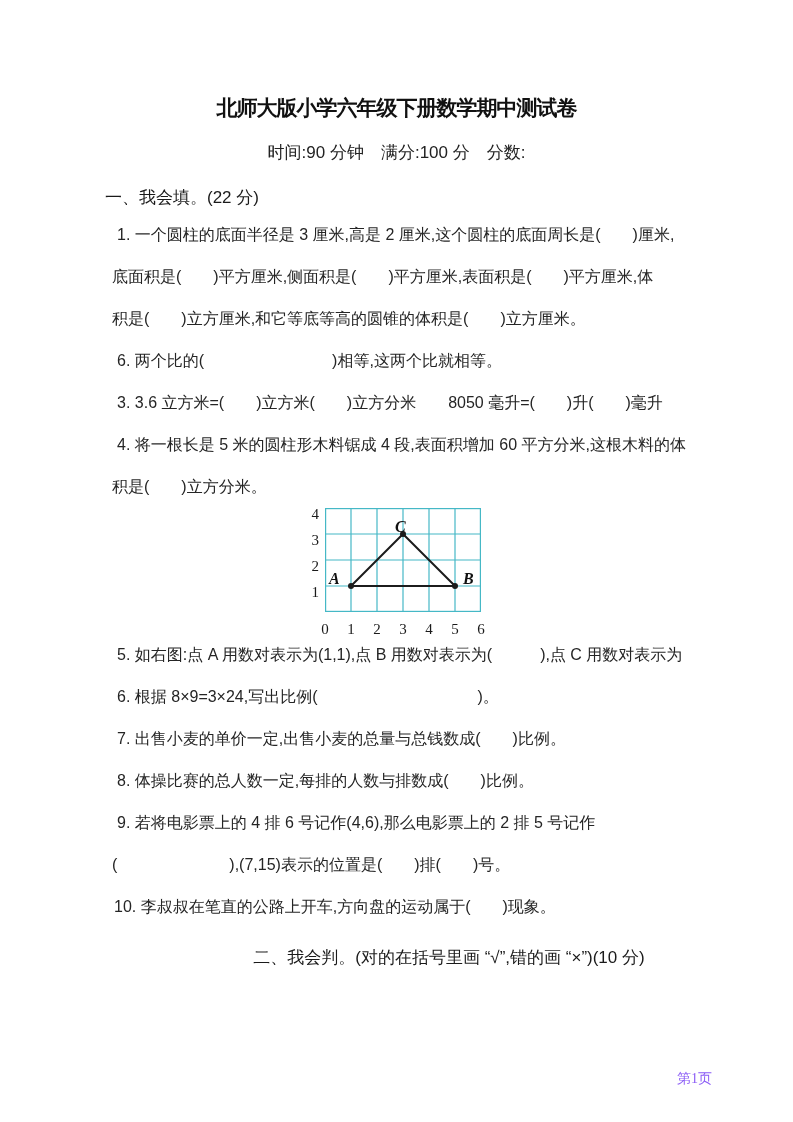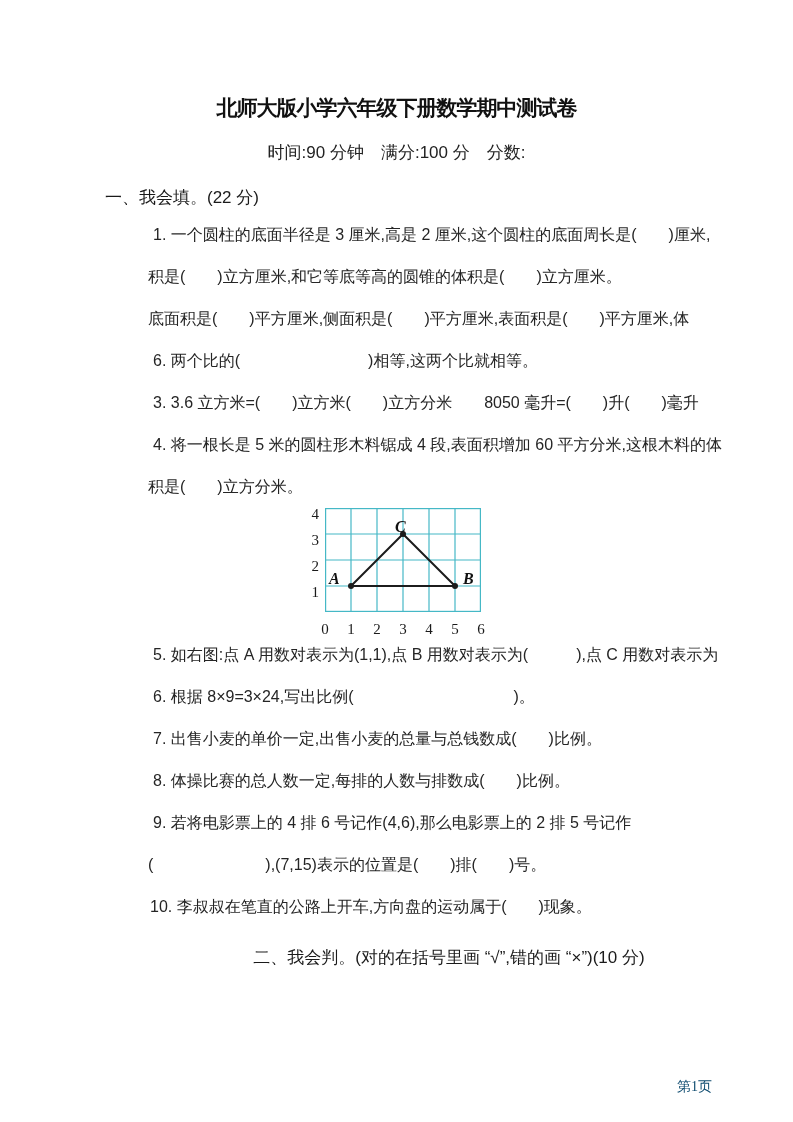--- a/index.html
+++ b/index.html
@@ -34,21 +34,20 @@
   }
   .rows { padding-left:105px; margin-top:4px; }
   .row {
     height:42px;
     display:flex;
     align-items:center;
     font-size:16px;
     white-space:nowrap;
     padding-left:12px;
     color:#252525;
-    margin-left:36px;
   }
   .row.cont { padding-left:7px; }
   .row.num10 { padding-left:9px; }
 
   
   .fig {
     position:relative;
     height:126px;
     width:240px;
     margin-left:220px;
@@ -68,40 +67,40 @@
     position:absolute;
     font-family:"Liberation Serif","DejaVu Serif",serif;
     font-style:italic;
     font-size:16px;
     font-weight:bold;
     color:#111;
     height:18px; line-height:18px;
   }
   .footer {
     position:absolute;
-    right:81px; bottom:26px;
+    right:81px; bottom:34px;
     font-size:14px;
-    color:#0c4a6e;
+    color:#8b5cf6;
     font-family:"Liberation Serif","DejaVu Serif",serif;
   }
 </style>
 </head>
 <body>
 
 <div class="page">
 
   <div class="title">北师大版小学六年级下册数学期中测试卷</div>
   <div class="meta">时间:90 分钟　满分:100 分　分数:</div>
 
   <div class="s-heading">一、我会填。(22 分)</div>
 
   <div class="rows">
     <div class="row">1. 一个圆柱的底面半径是 3 厘米,高是 2 厘米,这个圆柱的底面周长是(　　)厘米,</div>
+    <div class="row cont">底面积是(　　)平方厘米,侧面积是(　　)平方厘米,表面积是(　　)平方厘米,体</div>
     <div class="row cont">积是(　　)立方厘米,和它等底等高的圆锥的体积是(　　)立方厘米。</div>
-    <div class="row cont">底面积是(　　)平方厘米,侧面积是(　　)平方厘米,表面积是(　　)平方厘米,体</div>
     <div class="row">6. 两个比的(　　　　　　　　)相等,这两个比就相等。</div>
     <div class="row">3. 3.6 立方米=(　　)立方米(　　)立方分米　　8050 毫升=(　　)升(　　)毫升</div>
     <div class="row">4. 将一根长是 5 米的圆柱形木料锯成 4 段,表面积增加 60 平方分米,这根木料的体</div>
     <div class="row cont">积是(　　)立方分米。</div>
 
     <div class="fig">
 
       <span class="tick ytick" style="top:-3px;">4</span>
       <span class="tick ytick" style="top:23px;">3</span>
       <span class="tick ytick" style="top:49px;">2</span>

